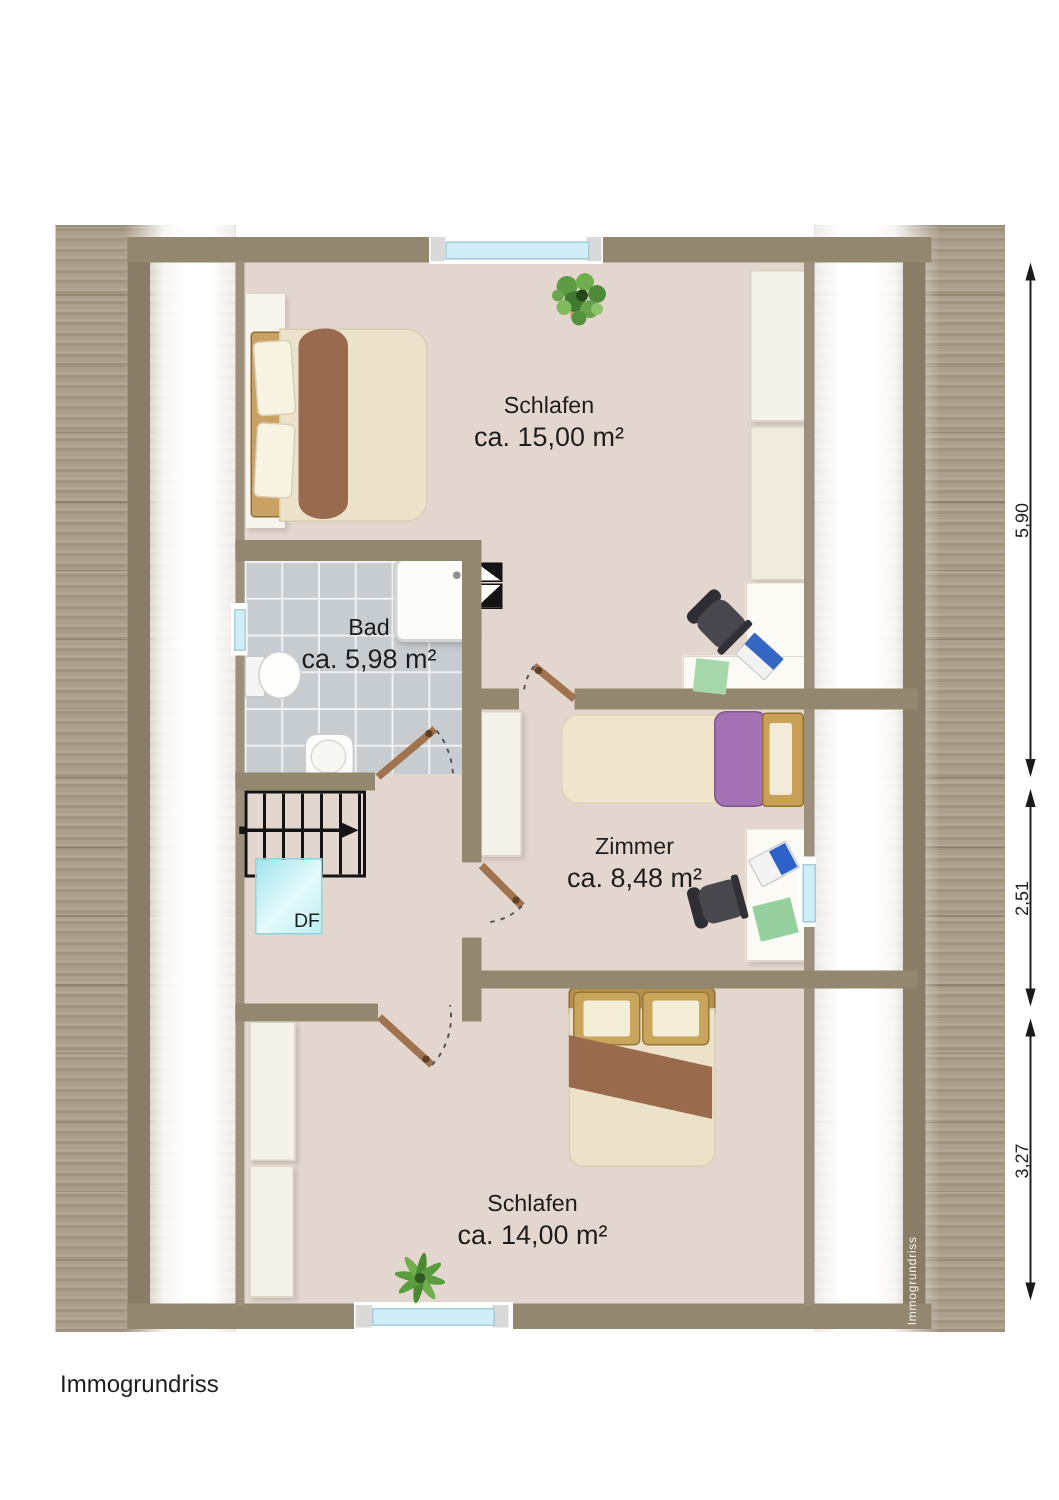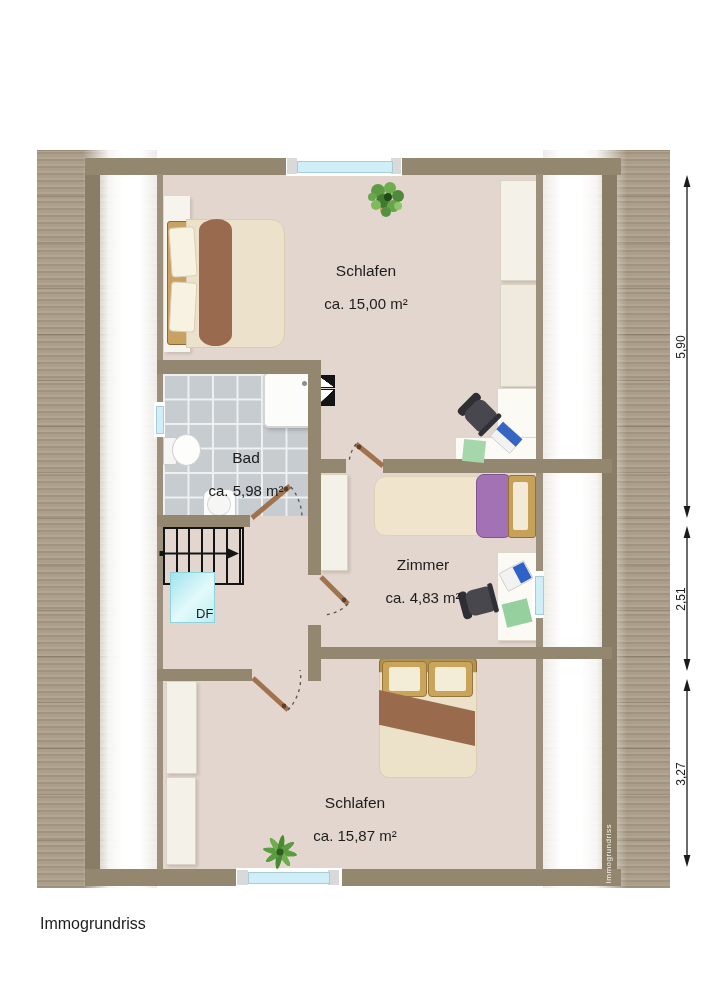--- a/index.html
+++ b/index.html
@@ -66,21 +66,21 @@
   .bed2-p i{position:absolute;inset:5px 6px;background:#f3ecd6;border-radius:2px;display:block;}
   .bed2-blanket{position:absolute;left:2px;top:34px;width:96px;height:56px;background:#9a6a4c;
       clip-path:polygon(0 0,100% 38%,100% 100%,0 62%);}
   .bed3-mat{position:absolute;left:374px;top:476px;width:106px;height:58px;background:#f0e5cc;border:1px solid #ddd2b8;border-radius:12px 0 0 12px;}
   .bed3-blanket{position:absolute;left:476px;top:474px;width:34px;height:62px;background:#a272b5;border:1px solid #7e5590;border-radius:8px;}
   .bed3-head{position:absolute;left:508px;top:475px;width:26px;height:61px;background:#c7a158;border:1px solid #92722f;border-radius:3px;}
   .bed3-head i{position:absolute;left:4px;top:6px;width:15px;height:48px;background:#f2ead6;display:block;border-radius:2px;}
   
   .room-label{position:absolute;text-align:center;}
   .room-name{font-size:15.5px;line-height:1.15;}
-  .room-area{font-size:15px;line-height:1.2;margin-top:15px;}
+  .room-area{font-size:18px;line-height:1.2;margin-top:1px;}
   .df-label{position:absolute;left:196px;top:606px;font-size:13px;}
   .title{position:absolute;left:40px;top:915px;font-size:16px;}
   .vlabel{position:absolute;font-size:12px;transform:rotate(-90deg);transform-origin:center;width:30px;text-align:center;}
   .watermark{position:absolute;left:580px;top:851px;width:56px;text-align:center;font-size:8px;
       letter-spacing:.5px;color:#f3f1ea;transform:rotate(-90deg);transform-origin:center;}
   svg.overlay{position:absolute;left:0;top:0;pointer-events:none;}
 </style>
 </head>
 <body>
 
@@ -266,31 +266,31 @@
       <polygon points="687,671 683.6,659 690.4,659"></polygon>
       <polygon points="687,679 683.6,691 690.4,691"></polygon>
       <polygon points="687,867 683.6,855 690.4,855"></polygon>
     </g>
   </svg>
 
   <div class="room-label" style="left:296px;top:262px;width:140px;">
     <div class="room-name">Schlafen</div>
     <div class="room-area">ca. 15,00 m²</div>
   </div>
-  <div class="room-label" style="left:186px;top:449px;width:120px;">
+  <div class="room-label" style="left:186px;top:410px;width:120px;">
     <div class="room-name">Bad</div>
     <div class="room-area">ca. 5,98 m²</div>
   </div>
   <div class="room-label" style="left:353px;top:556px;width:140px;">
     <div class="room-name">Zimmer</div>
-    <div class="room-area">ca. 4,83 m²</div>
+    <div class="room-area">ca. 8,48 m²</div>
   </div>
   <div class="room-label" style="left:285px;top:794px;width:140px;">
     <div class="room-name">Schlafen</div>
-    <div class="room-area">ca. 15,87 m²</div>
+    <div class="room-area">ca. 14,00 m²</div>
   </div>
   <div class="df-label">DF</div>
 
   <div class="vlabel" style="left:666px;top:340px;">5,90</div>
   <div class="vlabel" style="left:666px;top:592px;">2,51</div>
   <div class="vlabel" style="left:666px;top:767px;">3,27</div>
 
   <div class="watermark">Immogrundriss</div>
   <div class="title">Immogrundriss</div>
 </div>

